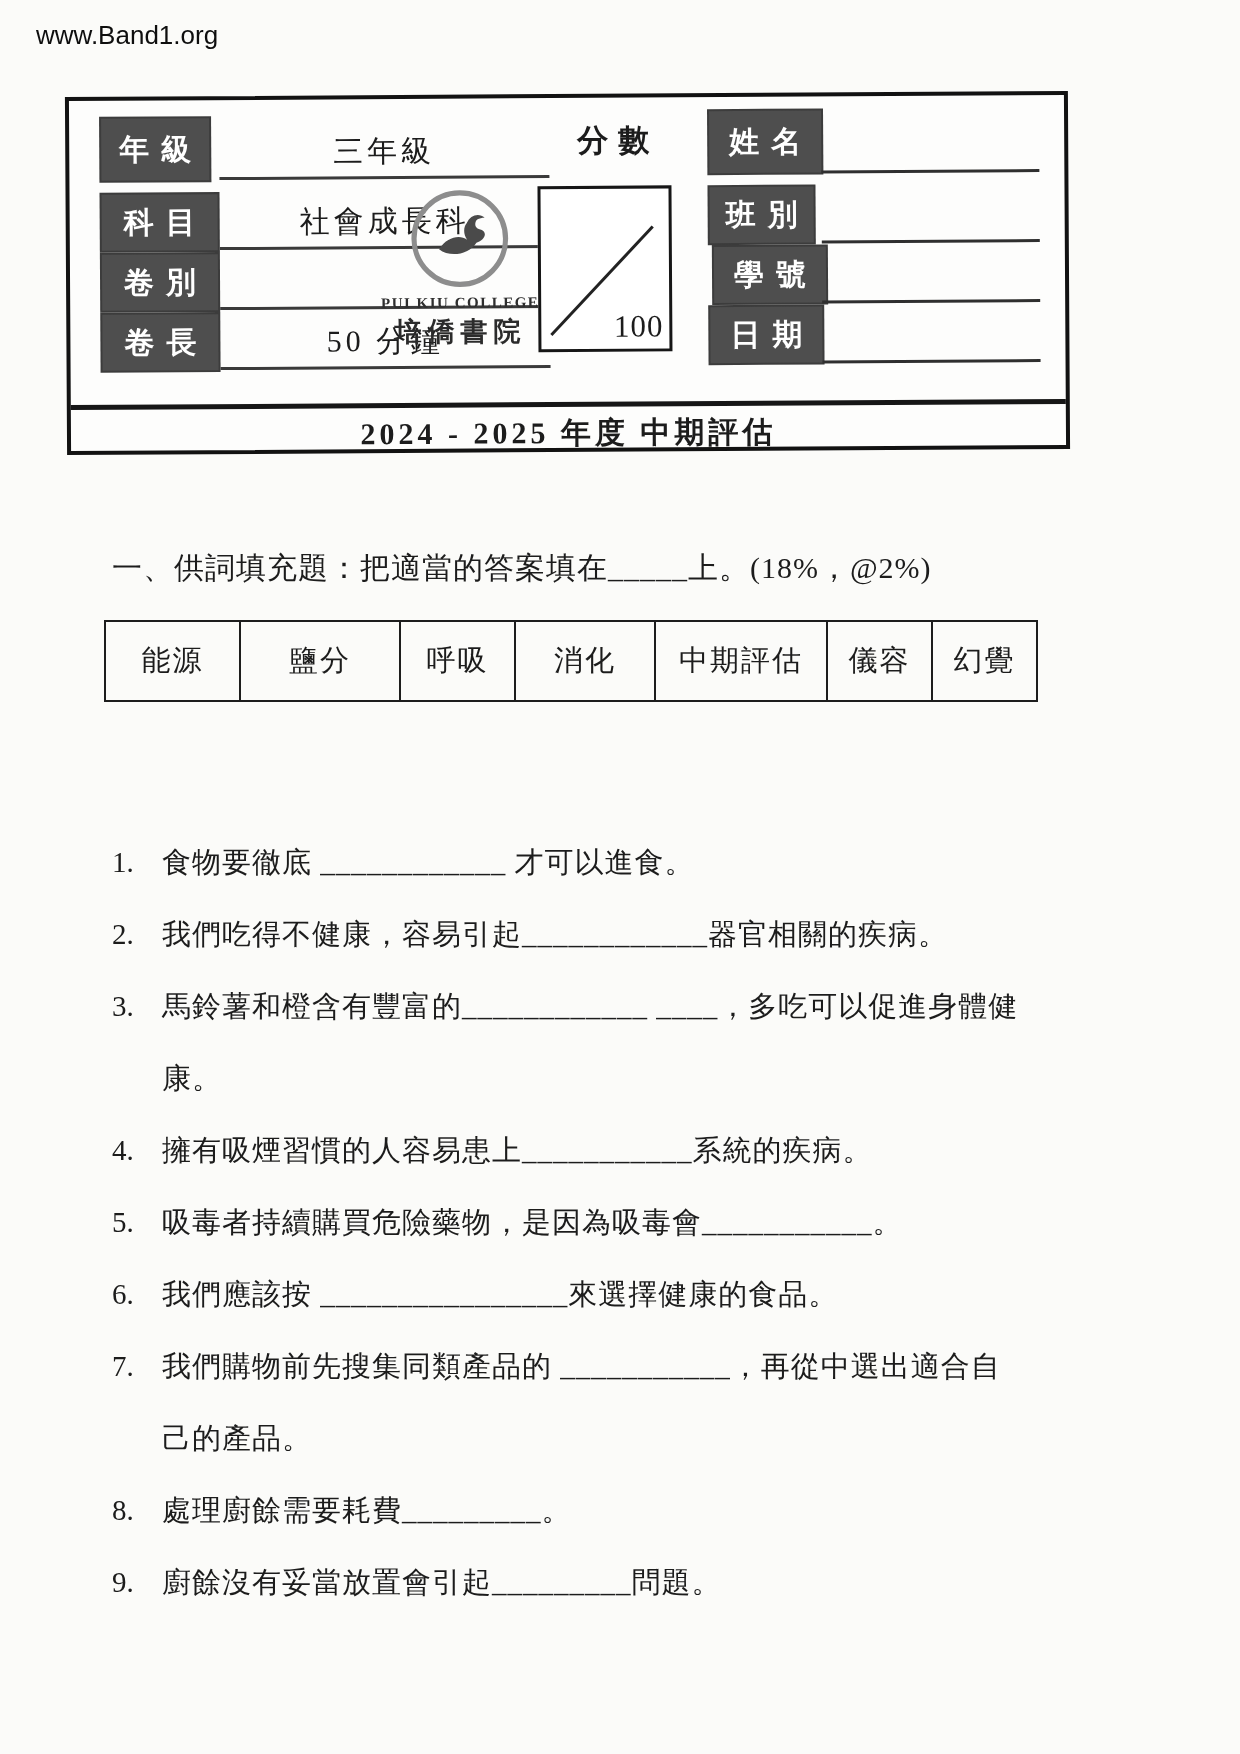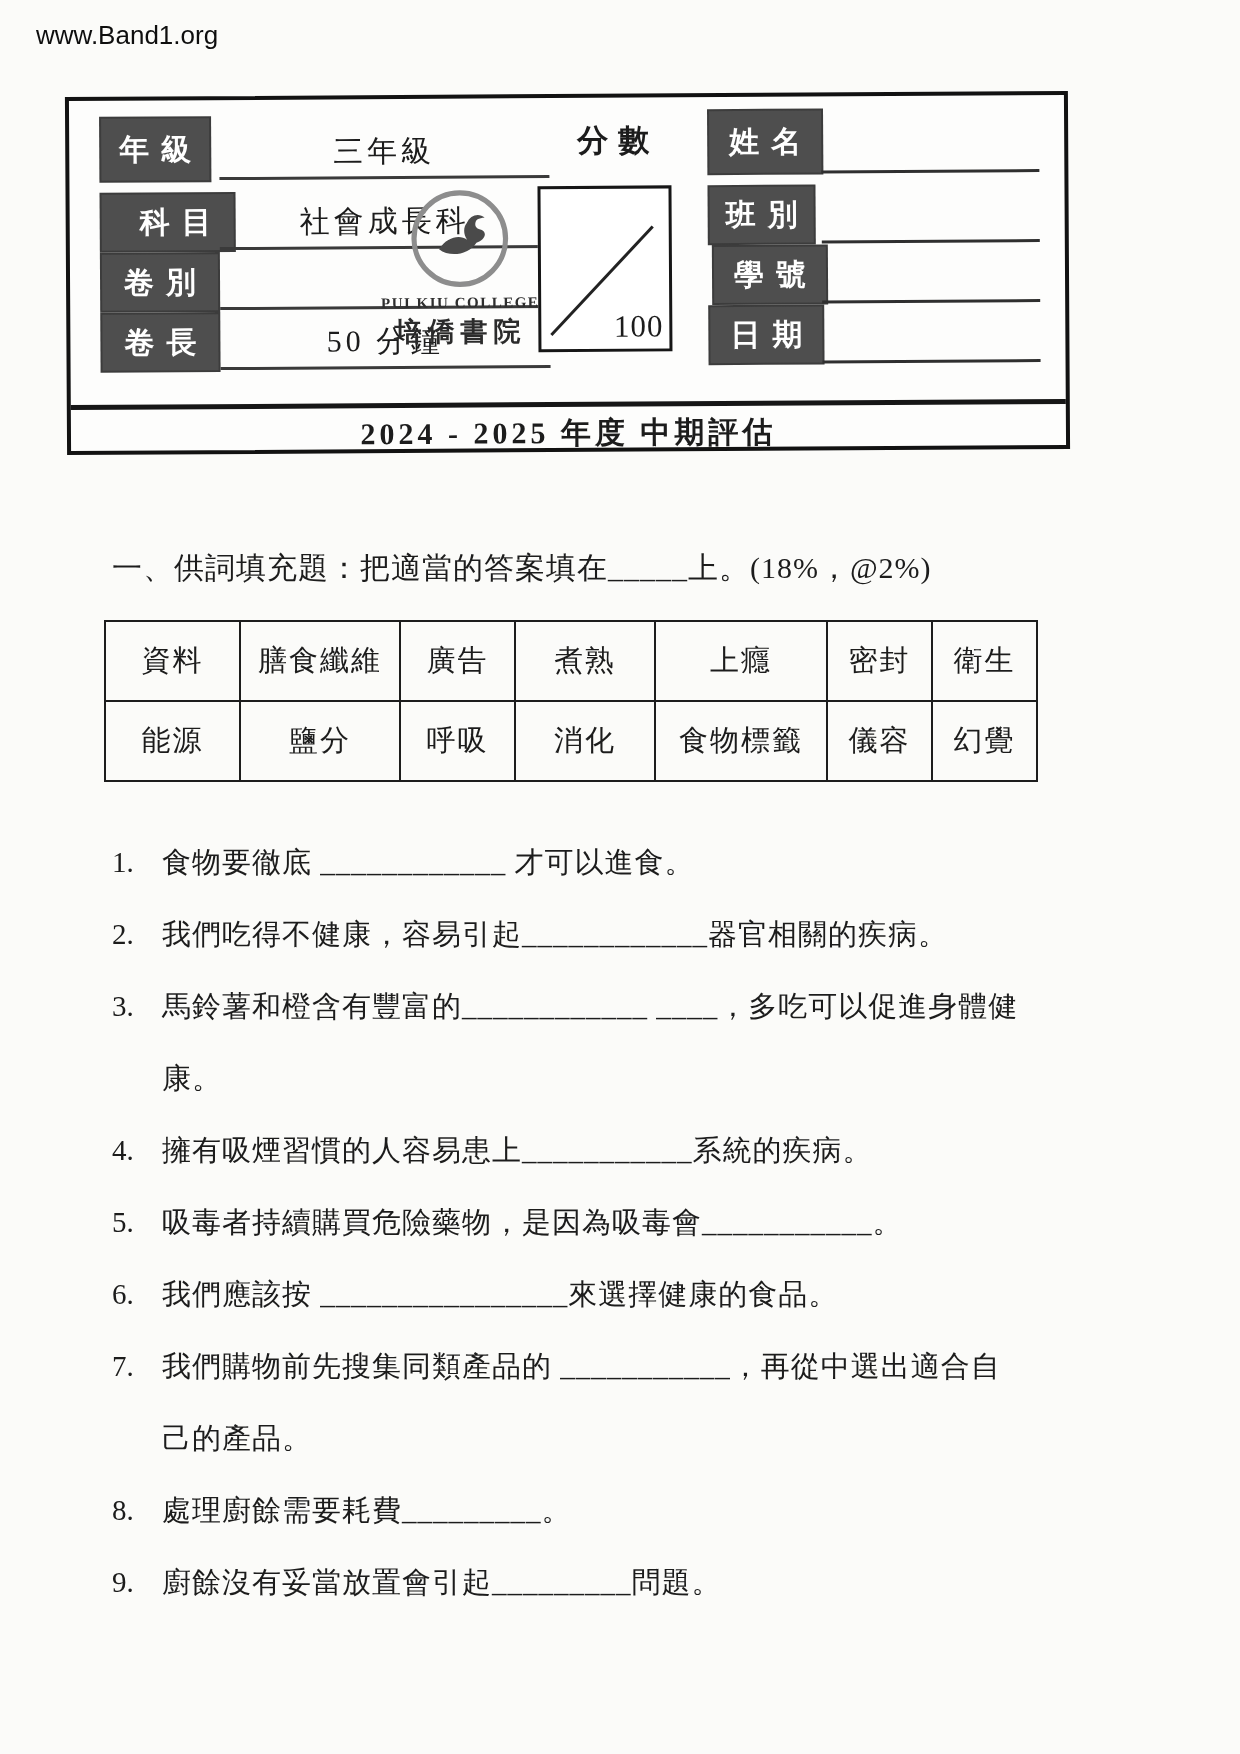--- a/index.html
+++ b/index.html
@@ -43,21 +43,21 @@
     text-align:center;font-size:30px;letter-spacing:4px;font-weight:bold;
     padding-top:6px;box-sizing:border-box;
   }
   .field-label{
     position:absolute;background:#4e4e4e;color:#fff;
     display:flex;align-items:center;justify-content:center;
     font-size:30px;font-weight:bold;letter-spacing:12px;text-indent:12px;
     box-shadow:0 0 0 2px #3c3c3c;
   }
   .lbl-grade  {left:32px;top:18px;width:108px;height:62px;}
-  .lbl-subject{left:32px;top:94px;width:116px;height:56px;padding-left:16px;}
+  .lbl-subject{left:32px;top:94px;width:116px;height:56px;}
   .lbl-paper  {left:32px;top:154px;width:116px;height:56px;}
   .lbl-length {left:32px;top:214px;width:116px;height:56px;}
   .field-value{
     position:absolute;left:150px;width:330px;
     font-size:30px;letter-spacing:4px;
     border-bottom:3px solid #3a3a3a;
     display:flex;align-items:flex-end;justify-content:center;
     padding-bottom:4px;box-sizing:border-box;
   }
   .val-grade  {top:20px;height:60px;}
@@ -197,34 +197,25 @@
       <col style="width:135px">
         <col style="width:160px">
         <col style="width:115px">
       <col style="width:140px">
         <col style="width:172px">
         <col style="width:105px">
         <col style="width:105px">
     </colgroup>
     <tbody>
       <tr>
-        <td>資料</td>
-        <td>膳食纖維</td>
-        <td>廣告</td>
-        <td>煮熟</td>
-        <td>上癮</td>
-        <td>密封</td>
-        <td>衛生</td>
-      </tr>
-      <tr>
         <td>能源</td>
         <td>鹽分</td>
         <td>呼吸</td>
         <td>消化</td>
-        <td>食物標籤</td>
+        <td>中期評估</td>
         <td>儀容</td>
         <td>幻覺</td>
       </tr>
     </tbody>
   </table>
 
   <ol class="questions">
     <li class="question">
       <span class="q-num">1.</span>
       <span class="q-text">食物要徹底 ____________ 才可以進食。</span>

